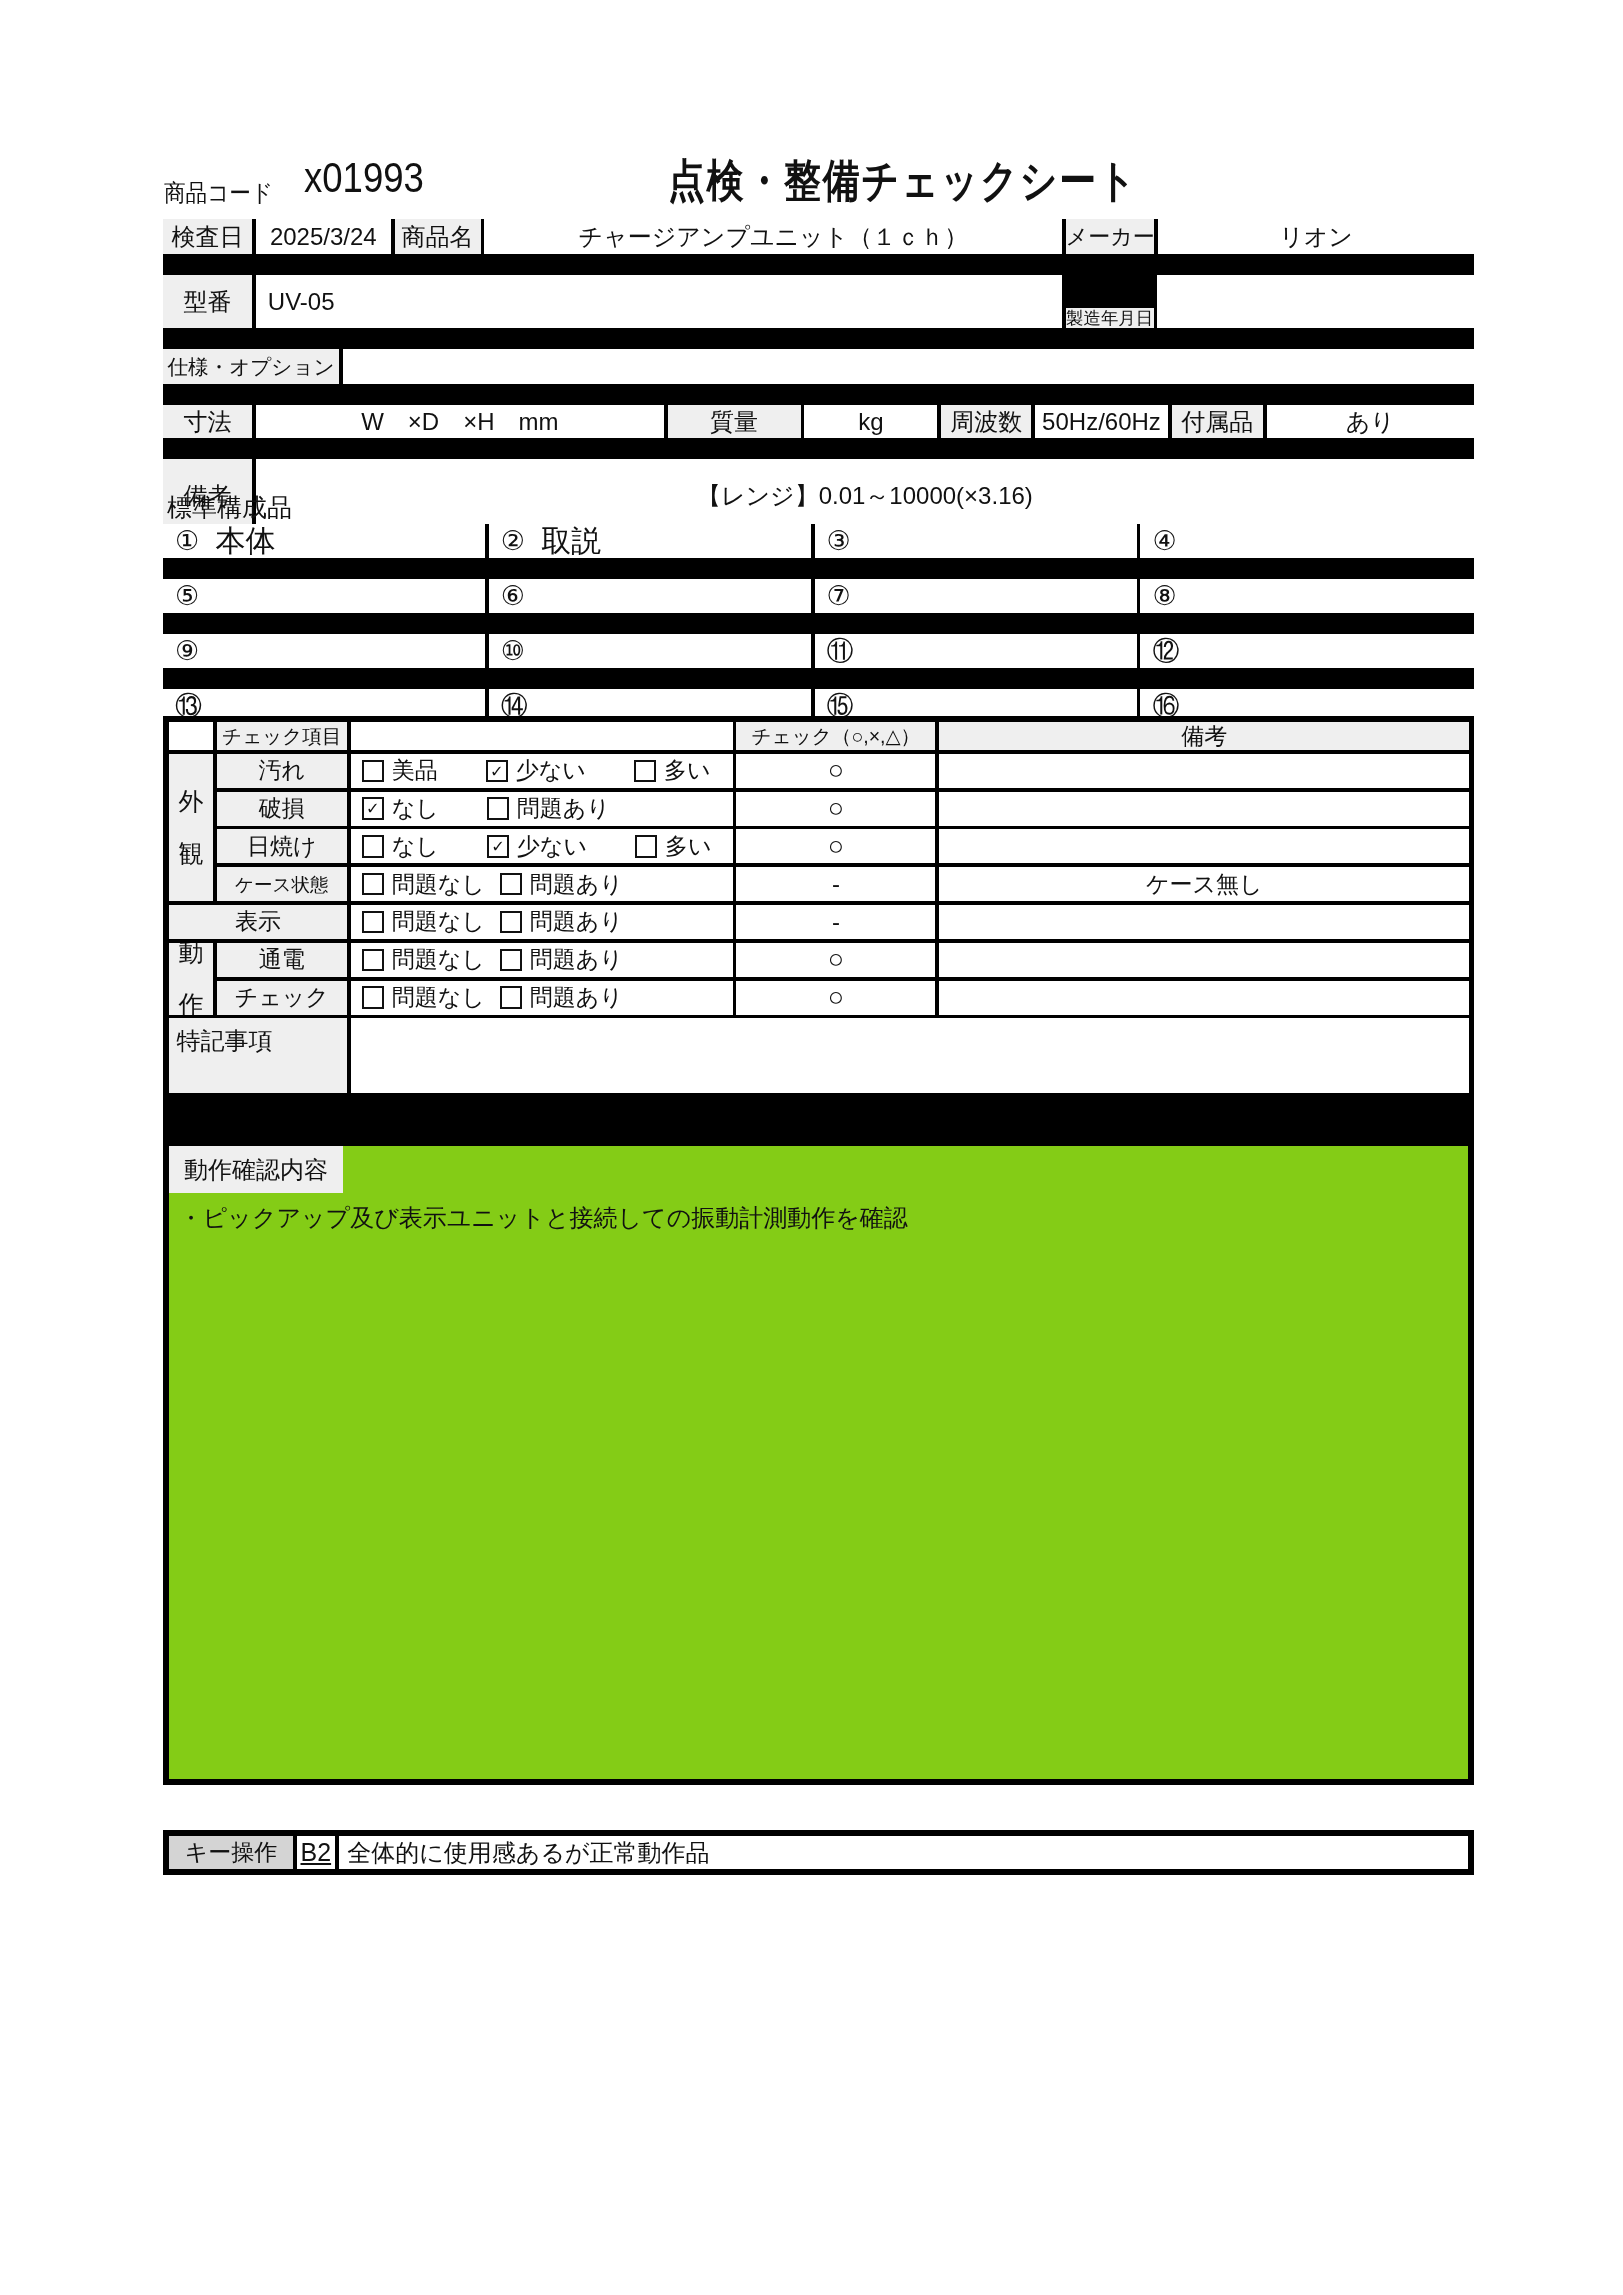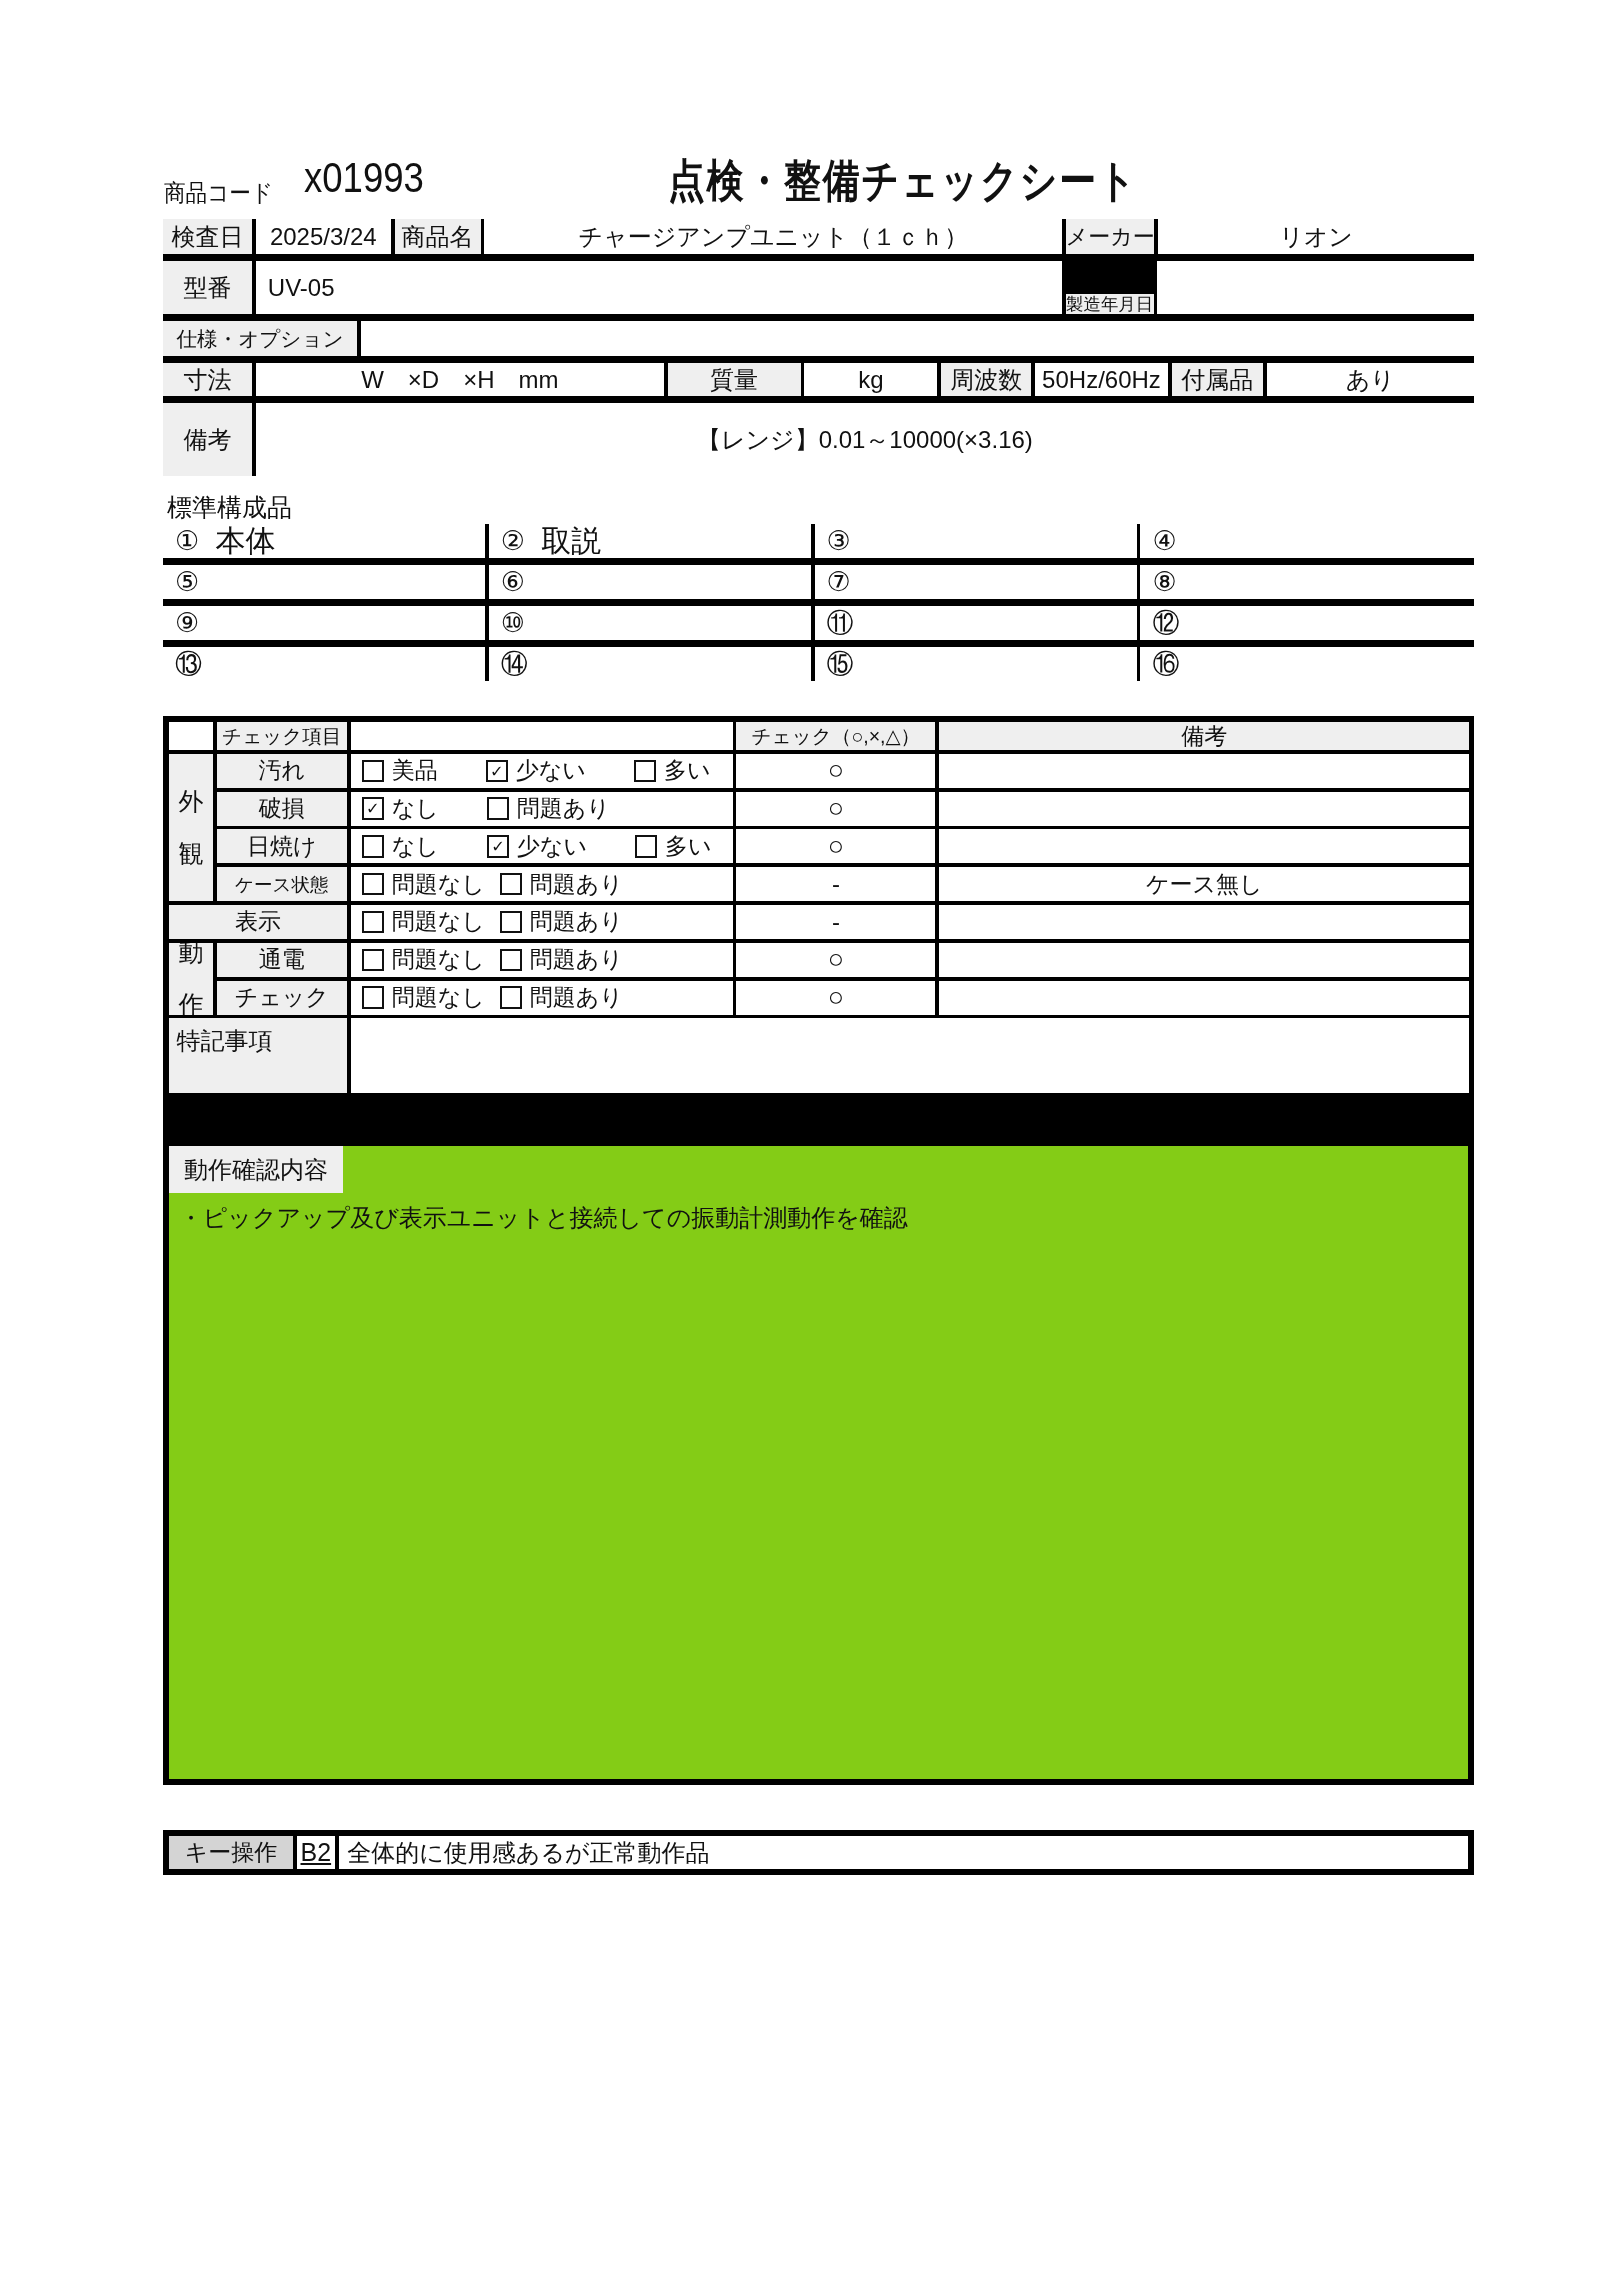--- a/index.html
+++ b/index.html
@@ -10,21 +10,21 @@
   }
   .page{position:absolute;inset:0;background:#fff;}
 
   
   .hdr-code-label{position:absolute;left:164px;top:177px;font-size:24px;transform:scaleX(.9);transform-origin:0 50%;white-space:nowrap;}
   .hdr-code{position:absolute;left:304px;top:153px;font-size:43px;transform:scaleX(.85);transform-origin:0 50%;white-space:nowrap;}
   .hdr-title{position:absolute;left:668px;top:151px;font-size:45px;font-weight:bold;transform:scaleX(.82);transform-origin:0 50%;letter-spacing:2.2px;white-space:nowrap;}
 
   
   .tbl{position:absolute;left:163px;width:1311px;background:#000;box-sizing:border-box;
-       padding:0;display:flex;flex-direction:column;gap:7px;}
+       padding:0;display:flex;flex-direction:column;gap:21px;}
   .trow{display:flex;gap:3.8px;}
   .cell{background:#fff;display:flex;align-items:center;justify-content:center;
         box-sizing:border-box;font-size:24px;white-space:nowrap;overflow:hidden;}
   .lbl{background:#efefef;}
   .left{justify-content:flex-start;padding-left:12px;}
   .grow{flex:1;}
   .fs32{font-size:17.4px;margin-top:33px;}
   .fs36{font-size:19.6px;}
   .fs38{font-size:20.6px;}
   .fs40{font-size:22px;}
@@ -87,21 +87,21 @@
       <div class="cell lbl fs40" style="width:88px">メーカー</div>
       <div class="cell grow">リオン</div>
     </div>
     <div class="trow" style="height:53px">
       <div class="cell lbl" style="width:89px">型番</div>
       <div class="cell left" style="width:806px">UV-05</div>
       <div class="cell lbl fs32" style="width:88px">製造年月日</div>
       <div class="cell grow"></div>
     </div>
     <div class="trow" style="height:35px">
-      <div class="cell lbl fs38" style="width:194px">仕様・オプション</div>
+      <div class="cell lbl fs38" style="width:176px">仕様・オプション</div>
       <div class="cell grow"></div>
     </div>
     <div class="trow" style="height:33px">
       <div class="cell lbl" style="width:89px">寸法</div>
       <div class="cell" style="width:408px">W　×D　×H　mm</div>
       <div class="cell lbl" style="width:133px">質量</div>
       <div class="cell" style="width:133px">kg</div>
       <div class="cell lbl" style="width:90px">周波数</div>
       <div class="cell" style="width:133px">50Hz/60Hz</div>
       <div class="cell lbl" style="width:91px">付属品</div>

